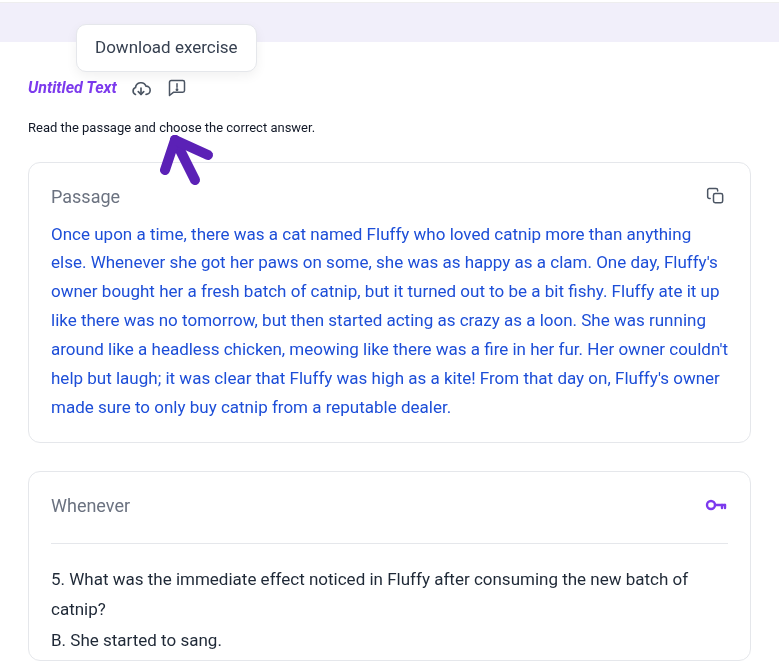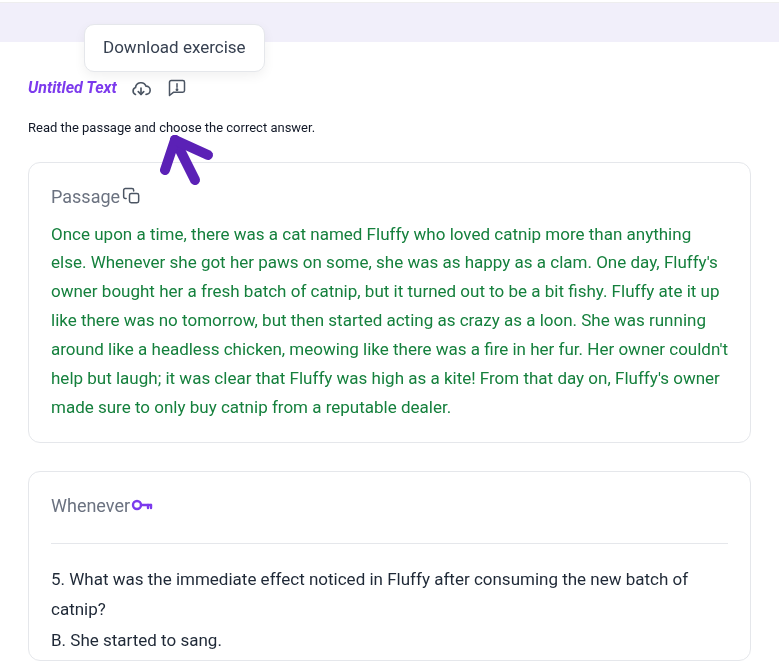--- a/index.html
+++ b/index.html
@@ -26,21 +26,21 @@
     margin-top: 2px;
     border-top: 1px solid #eee;
   }
   .page {
     padding: 20px 28px 0 28px;
     position: relative;
   }
   .tooltip {
     position: absolute;
     top: -18px;
-    left: 84px;
+    left: 76px;
     background: #fff;
     border: 1px solid var(--border);
     border-radius: 10px;
     padding: 10px 18px;
     font-size: 17px;
     color: #374151;
     box-shadow: 0 4px 12px rgba(0,0,0,0.06);
     z-index: 20;
   }
   .title-row {
@@ -72,30 +72,31 @@
   .card {
     border: 1px solid var(--border);
     border-radius: 12px;
     padding: 20px 22px;
     margin-bottom: 28px;
     background: #fff;
   }
   .card-head {
     display: flex;
     align-items: center;
+    justify-content: space-between;
     margin-bottom: 10px;
   }
   .card-title {
     font-size: 18px;
     color: var(--text-muted);
   }
   .passage-body {
     font-size: 17px;
     line-height: 1.7;
-    color: #15803d;
+    color: #1d4ed8;
   }
   .questions-body {
     font-size: 17px;
     line-height: 1.8;
     color: #1f2937;
   }
   .qsep {
     height: 1px;
     background: var(--border);
     margin: 24px 0 20px 0;

